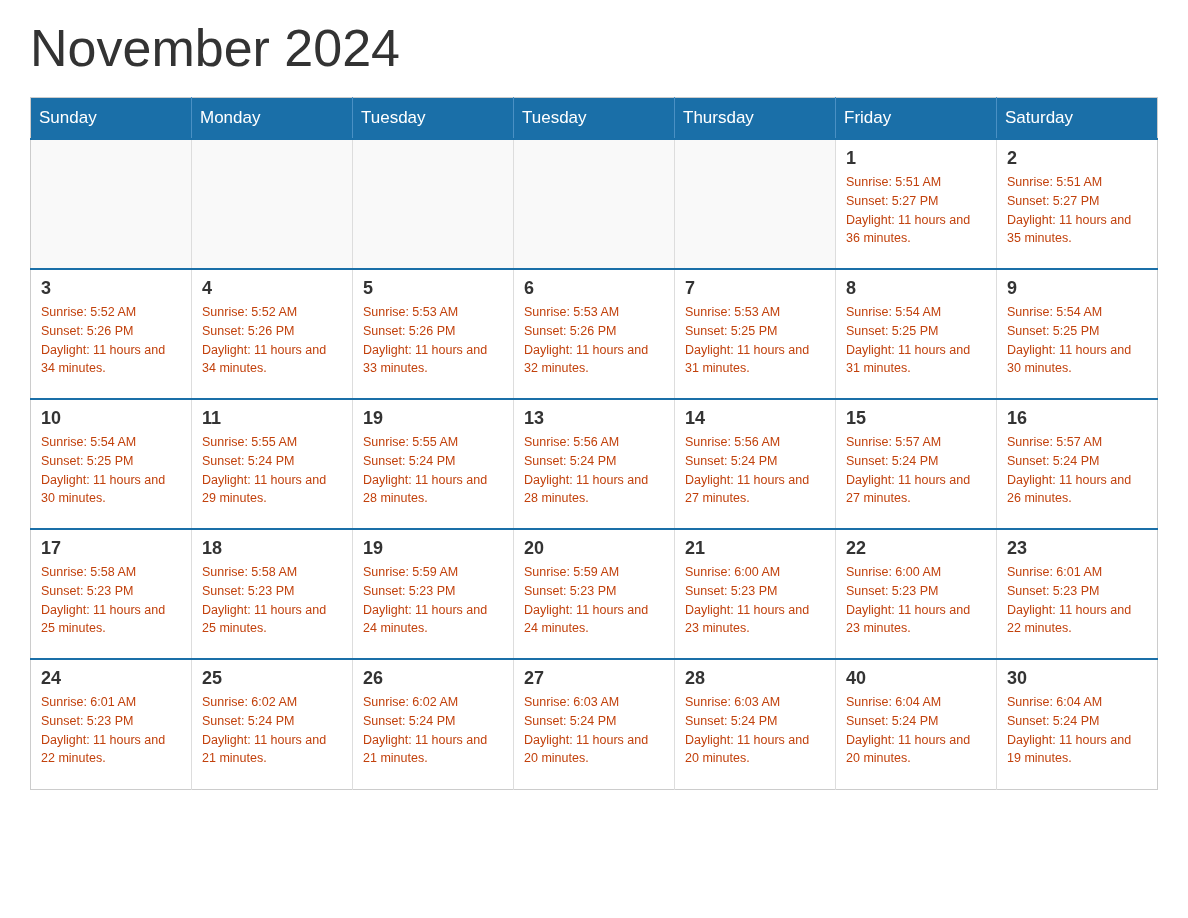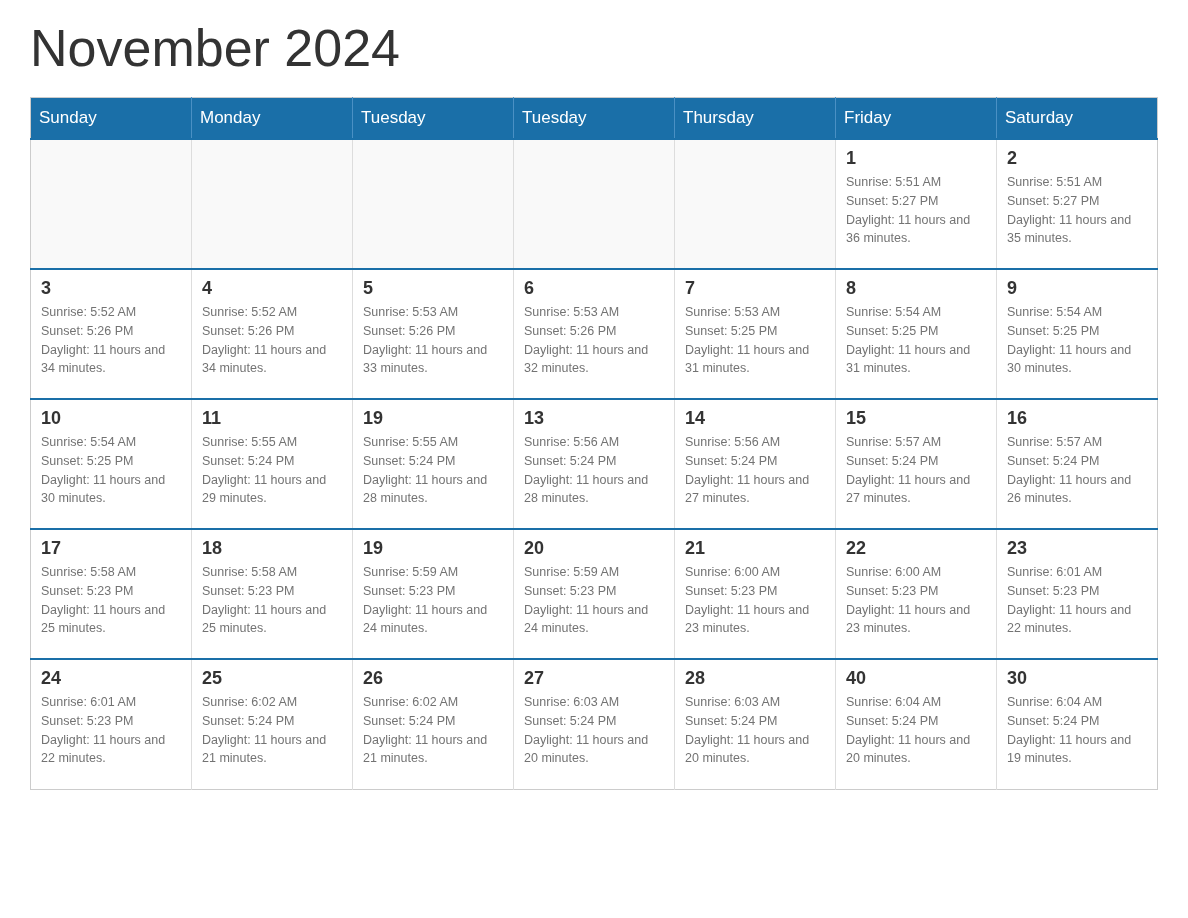--- a/index.html
+++ b/index.html
@@ -71,21 +71,21 @@
       border-right: none;
     }
     .day-number {
       font-size: 18px;
       font-weight: bold;
       color: #333;
       margin-bottom: 4px;
     }
     .day-info {
       font-size: 12.5px;
-      color: #737373;
+      color: #c2410c;
       line-height: 1.5;
     }
     .empty-cell {
       background: #f9f9f9;
     }
   </style>
 </head>
 <body>
 
 <div class="header">

